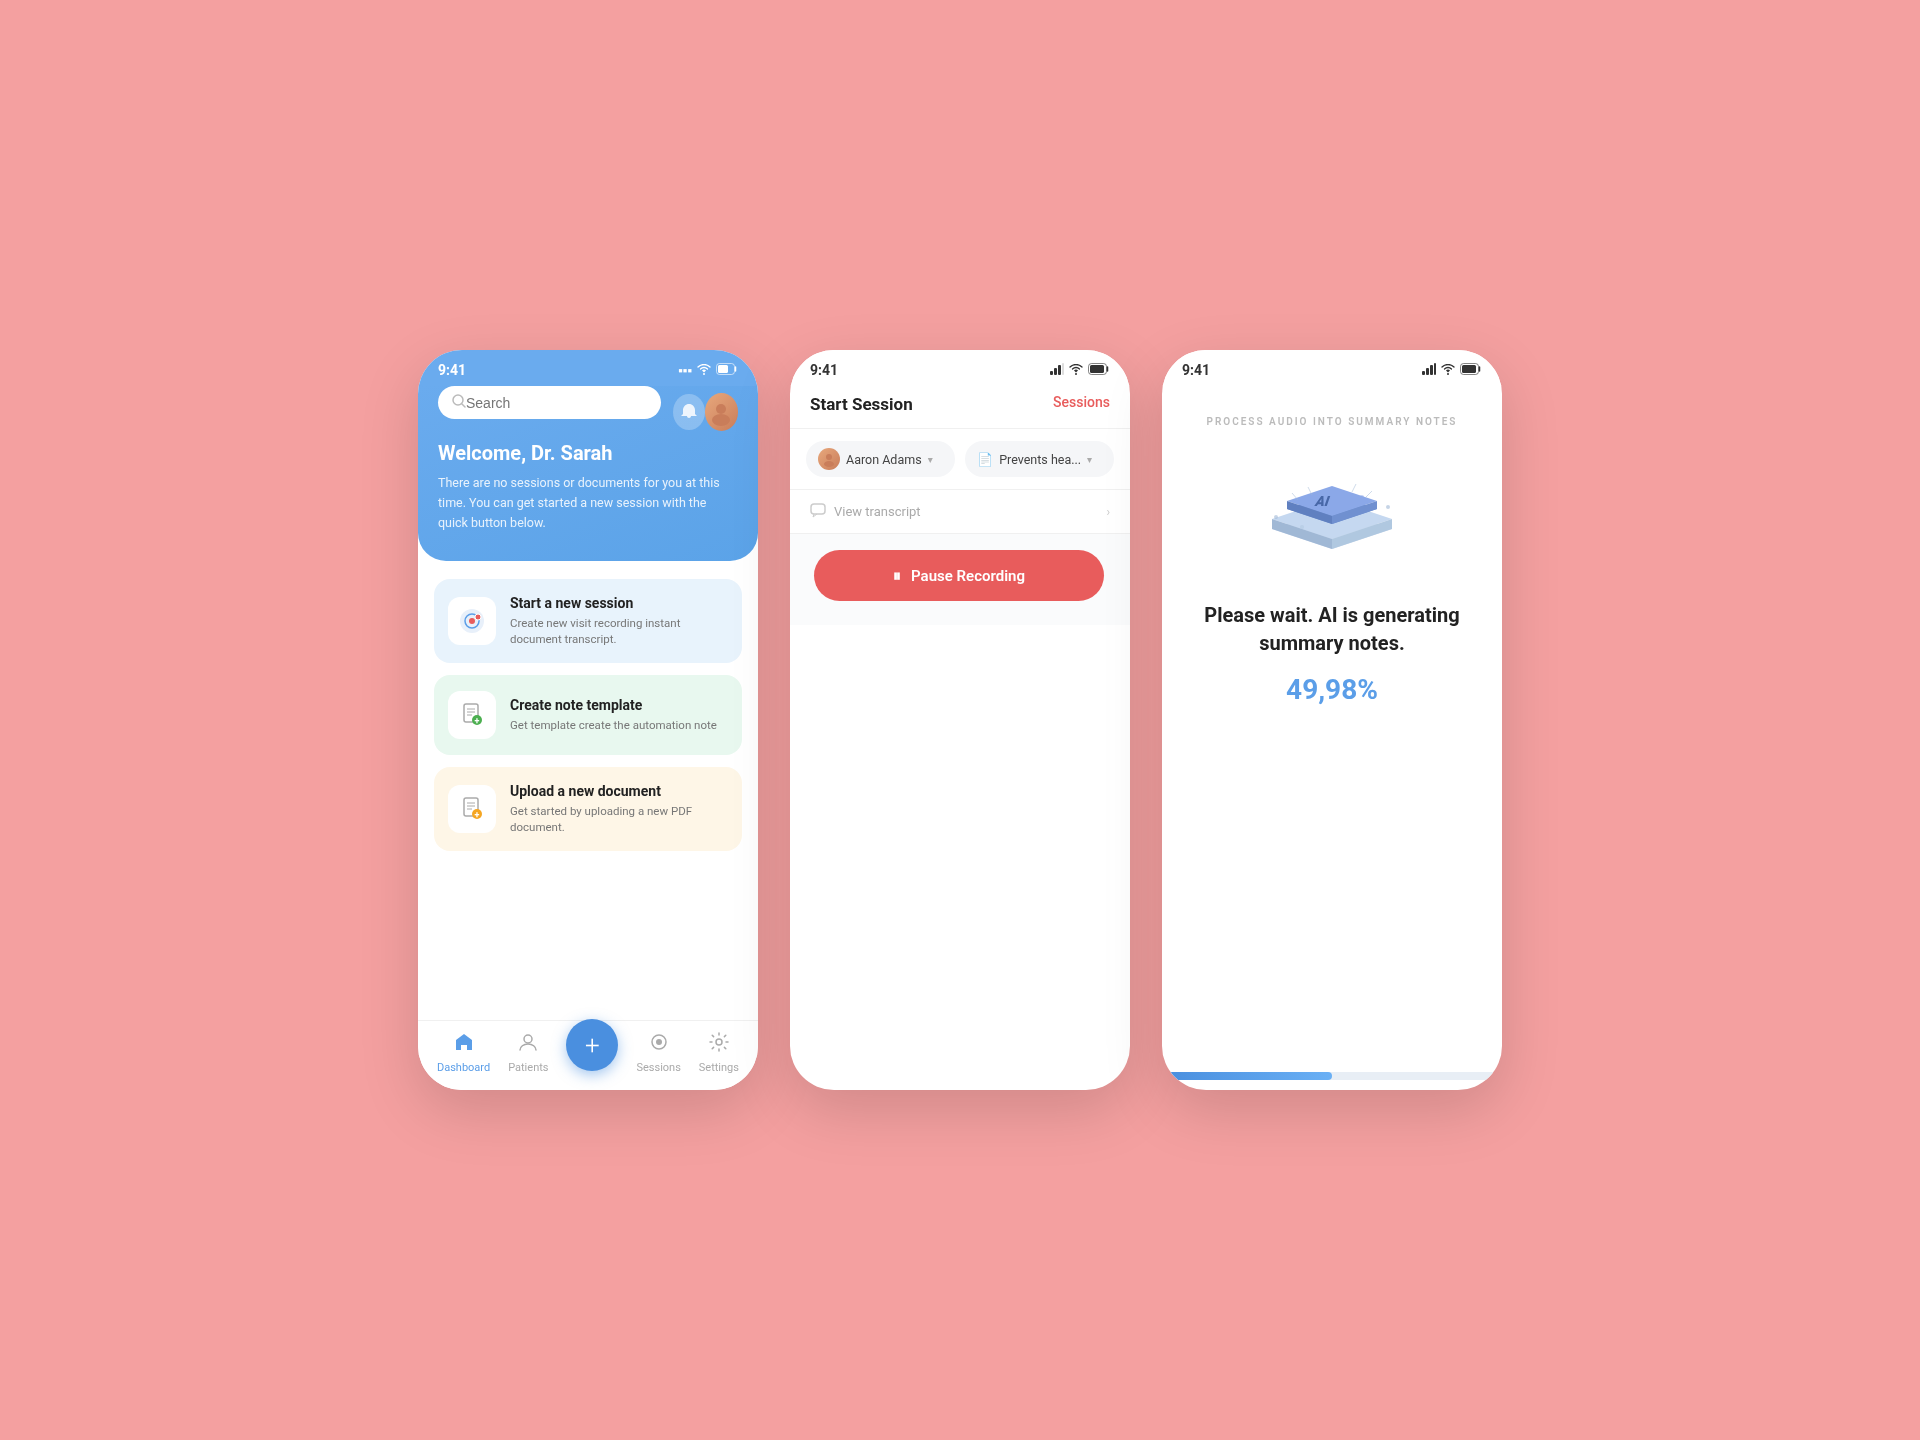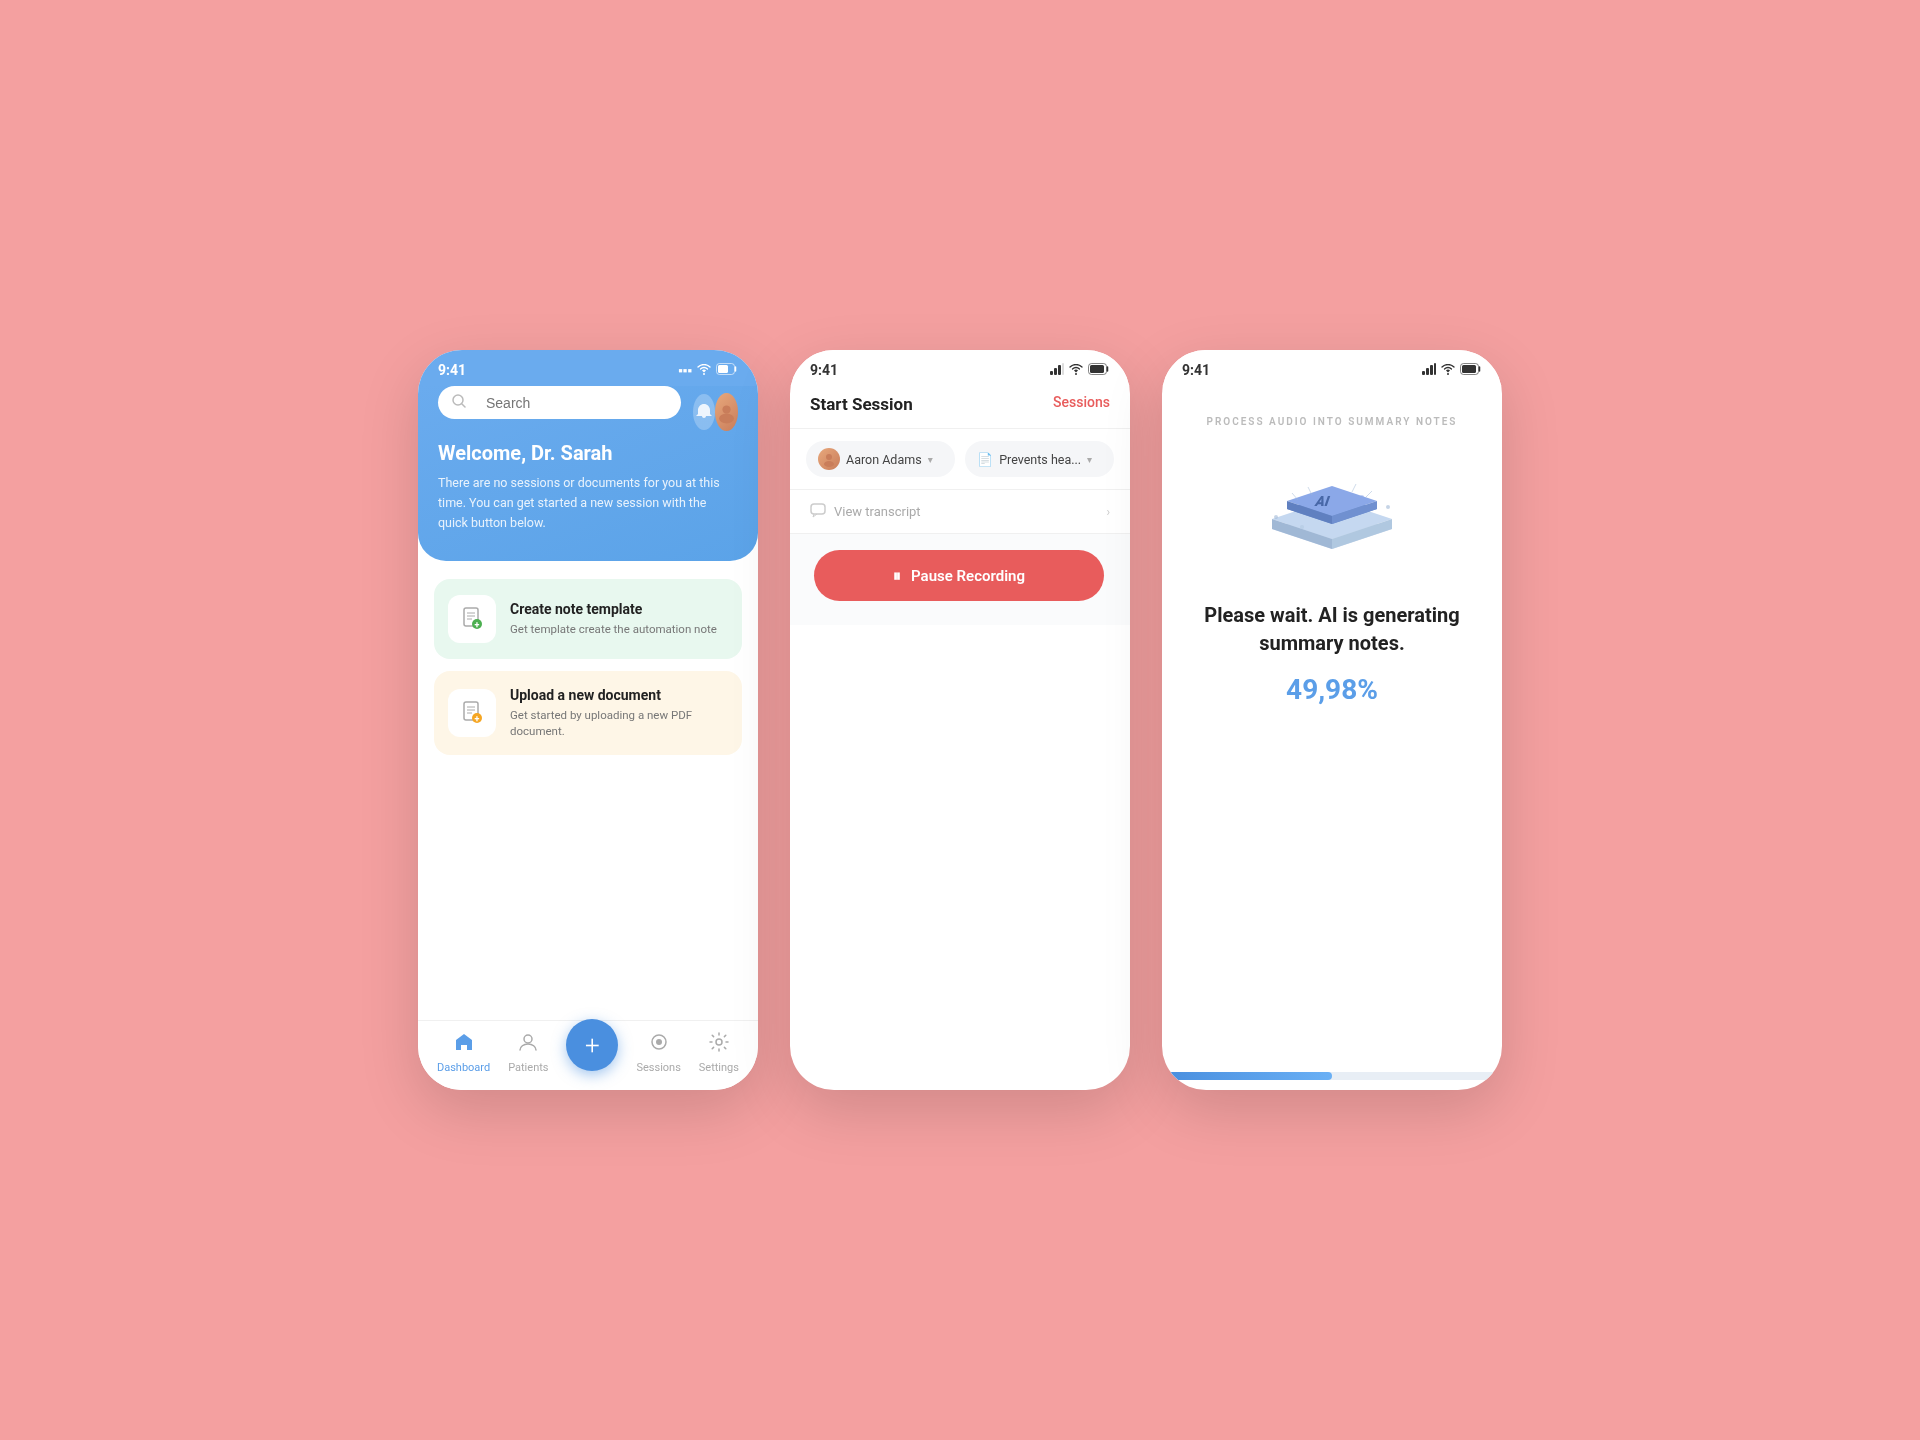--- a/index.html
+++ b/index.html
@@ -46,21 +46,21 @@
       padding: 0 20px 28px;
       border-radius: 0 0 28px 28px;
     }
 
     .search-bar {
       background: white;
       border-radius: 24px;
       display: flex;
       align-items: center;
       padding: 8px 14px;
-      gap: 20px;
+      gap: 0;
       margin-bottom: 18px;
     }
     .search-bar input {
       border: none;
       outline: none;
       font-size: 14px;
       color: #999;
       background: transparent;
       flex: 1;
     }
@@ -435,20 +435,34 @@
           <ellipse cx="14" cy="22" rx="9" ry="6" fill="#c97d5a"></ellipse>
         </svg>
       </div>
     </div>
     <h1 class="welcome-title">Welcome, Dr. Sarah</h1>
     <p class="welcome-subtitle">There are no sessions or documents for you at this time. You can get started a new session with the quick button below.</p>
   </div>
 
   <div class="cards-container">
 
+    <div class="action-card card-blue">
+      <div class="card-icon-wrap">
+        <svg width="32" height="32" viewBox="0 0 32 32" fill="none">
+          <circle cx="16" cy="16" r="12" fill="#e8f0fa"></circle>
+          <circle cx="16" cy="16" r="7" stroke="#5b9ee8" stroke-width="1.5" fill="none"></circle>
+          <circle cx="16" cy="16" r="3" fill="#e85c5c"></circle>
+          <circle cx="22" cy="12" r="3" fill="#e85c5c" stroke="white" stroke-width="1"></circle>
+        </svg>
+      </div>
+      <div class="card-text">
+        <h3>Start a new session</h3>
+        <p>Create new visit recording instant document transcript.</p>
+      </div>
+    </div>
 
     <div class="action-card card-green">
       <div class="card-icon-wrap">
         <svg width="30" height="30" viewBox="0 0 30 30" fill="none">
           <rect x="7" y="4" width="14" height="18" rx="2" stroke="#aaa" stroke-width="1.5" fill="none"></rect>
           <line x1="10" y1="9" x2="18" y2="9" stroke="#aaa" stroke-width="1"></line>
           <line x1="10" y1="12" x2="18" y2="12" stroke="#aaa" stroke-width="1"></line>
           <line x1="10" y1="15" x2="15" y2="15" stroke="#aaa" stroke-width="1"></line>
           <circle cx="20" cy="20" r="5" fill="#4CAF50"></circle>
           <text x="20" y="24" text-anchor="middle" fill="white" font-size="9" font-weight="bold">+</text>

